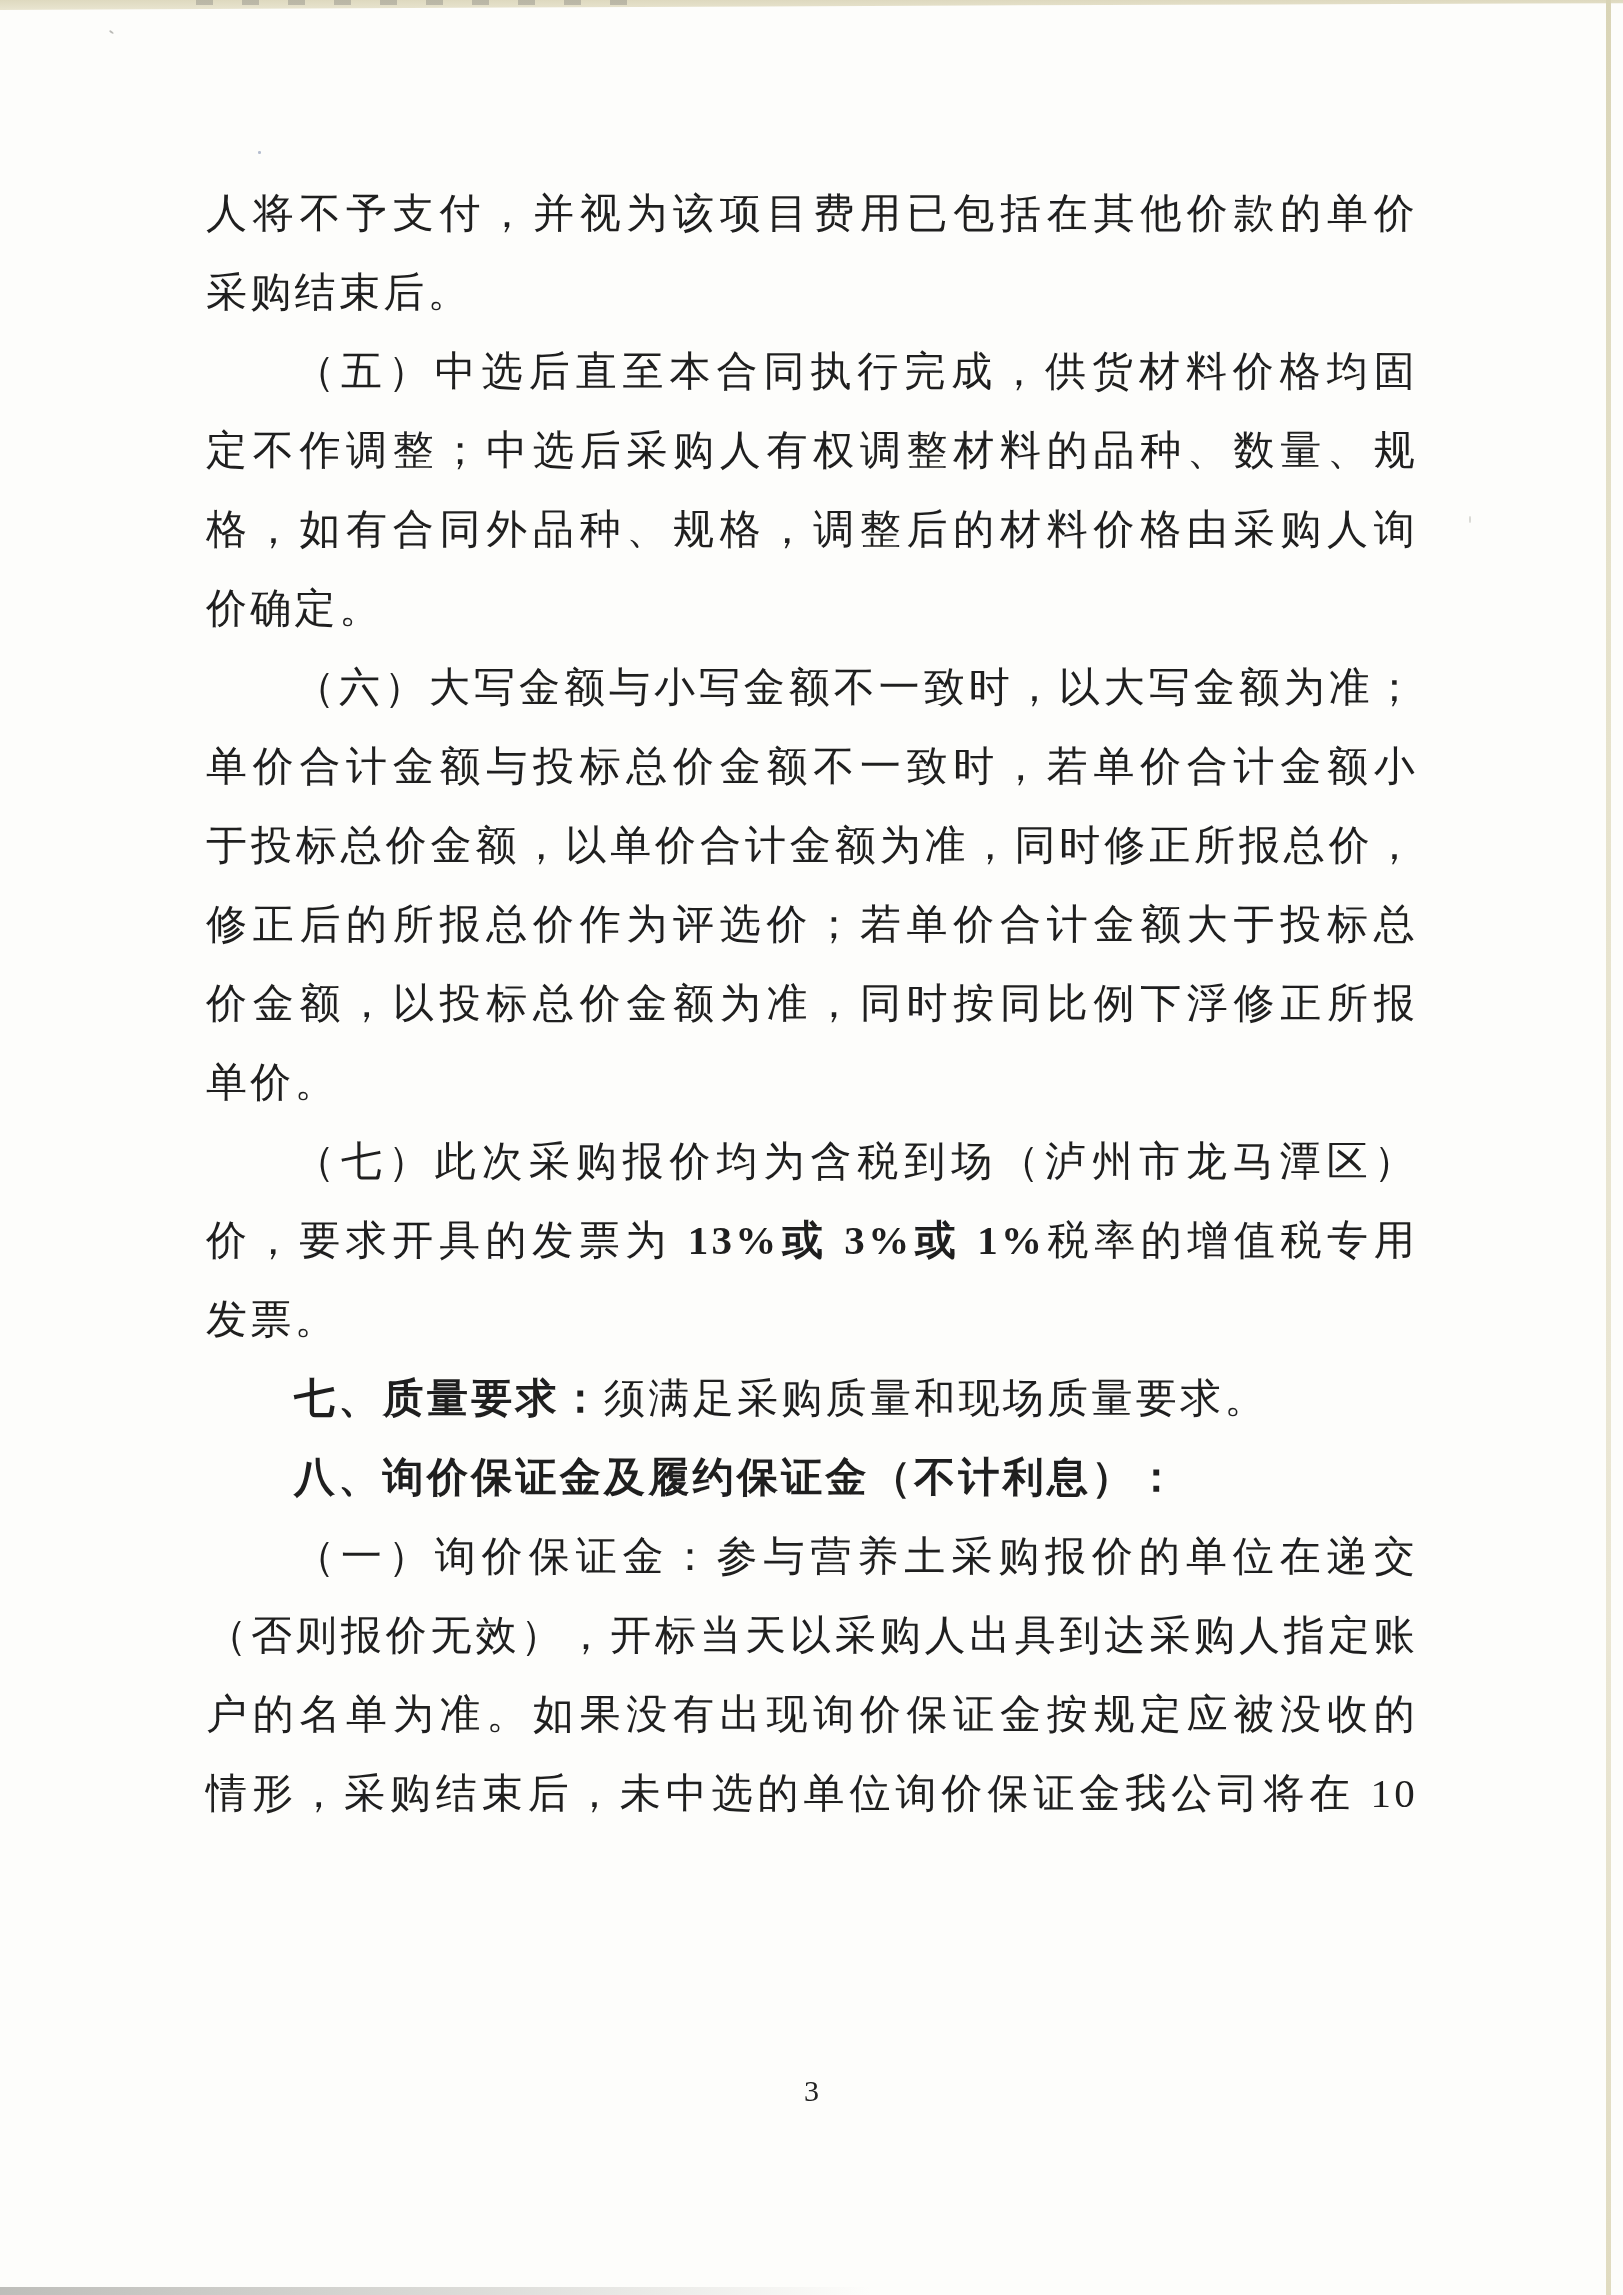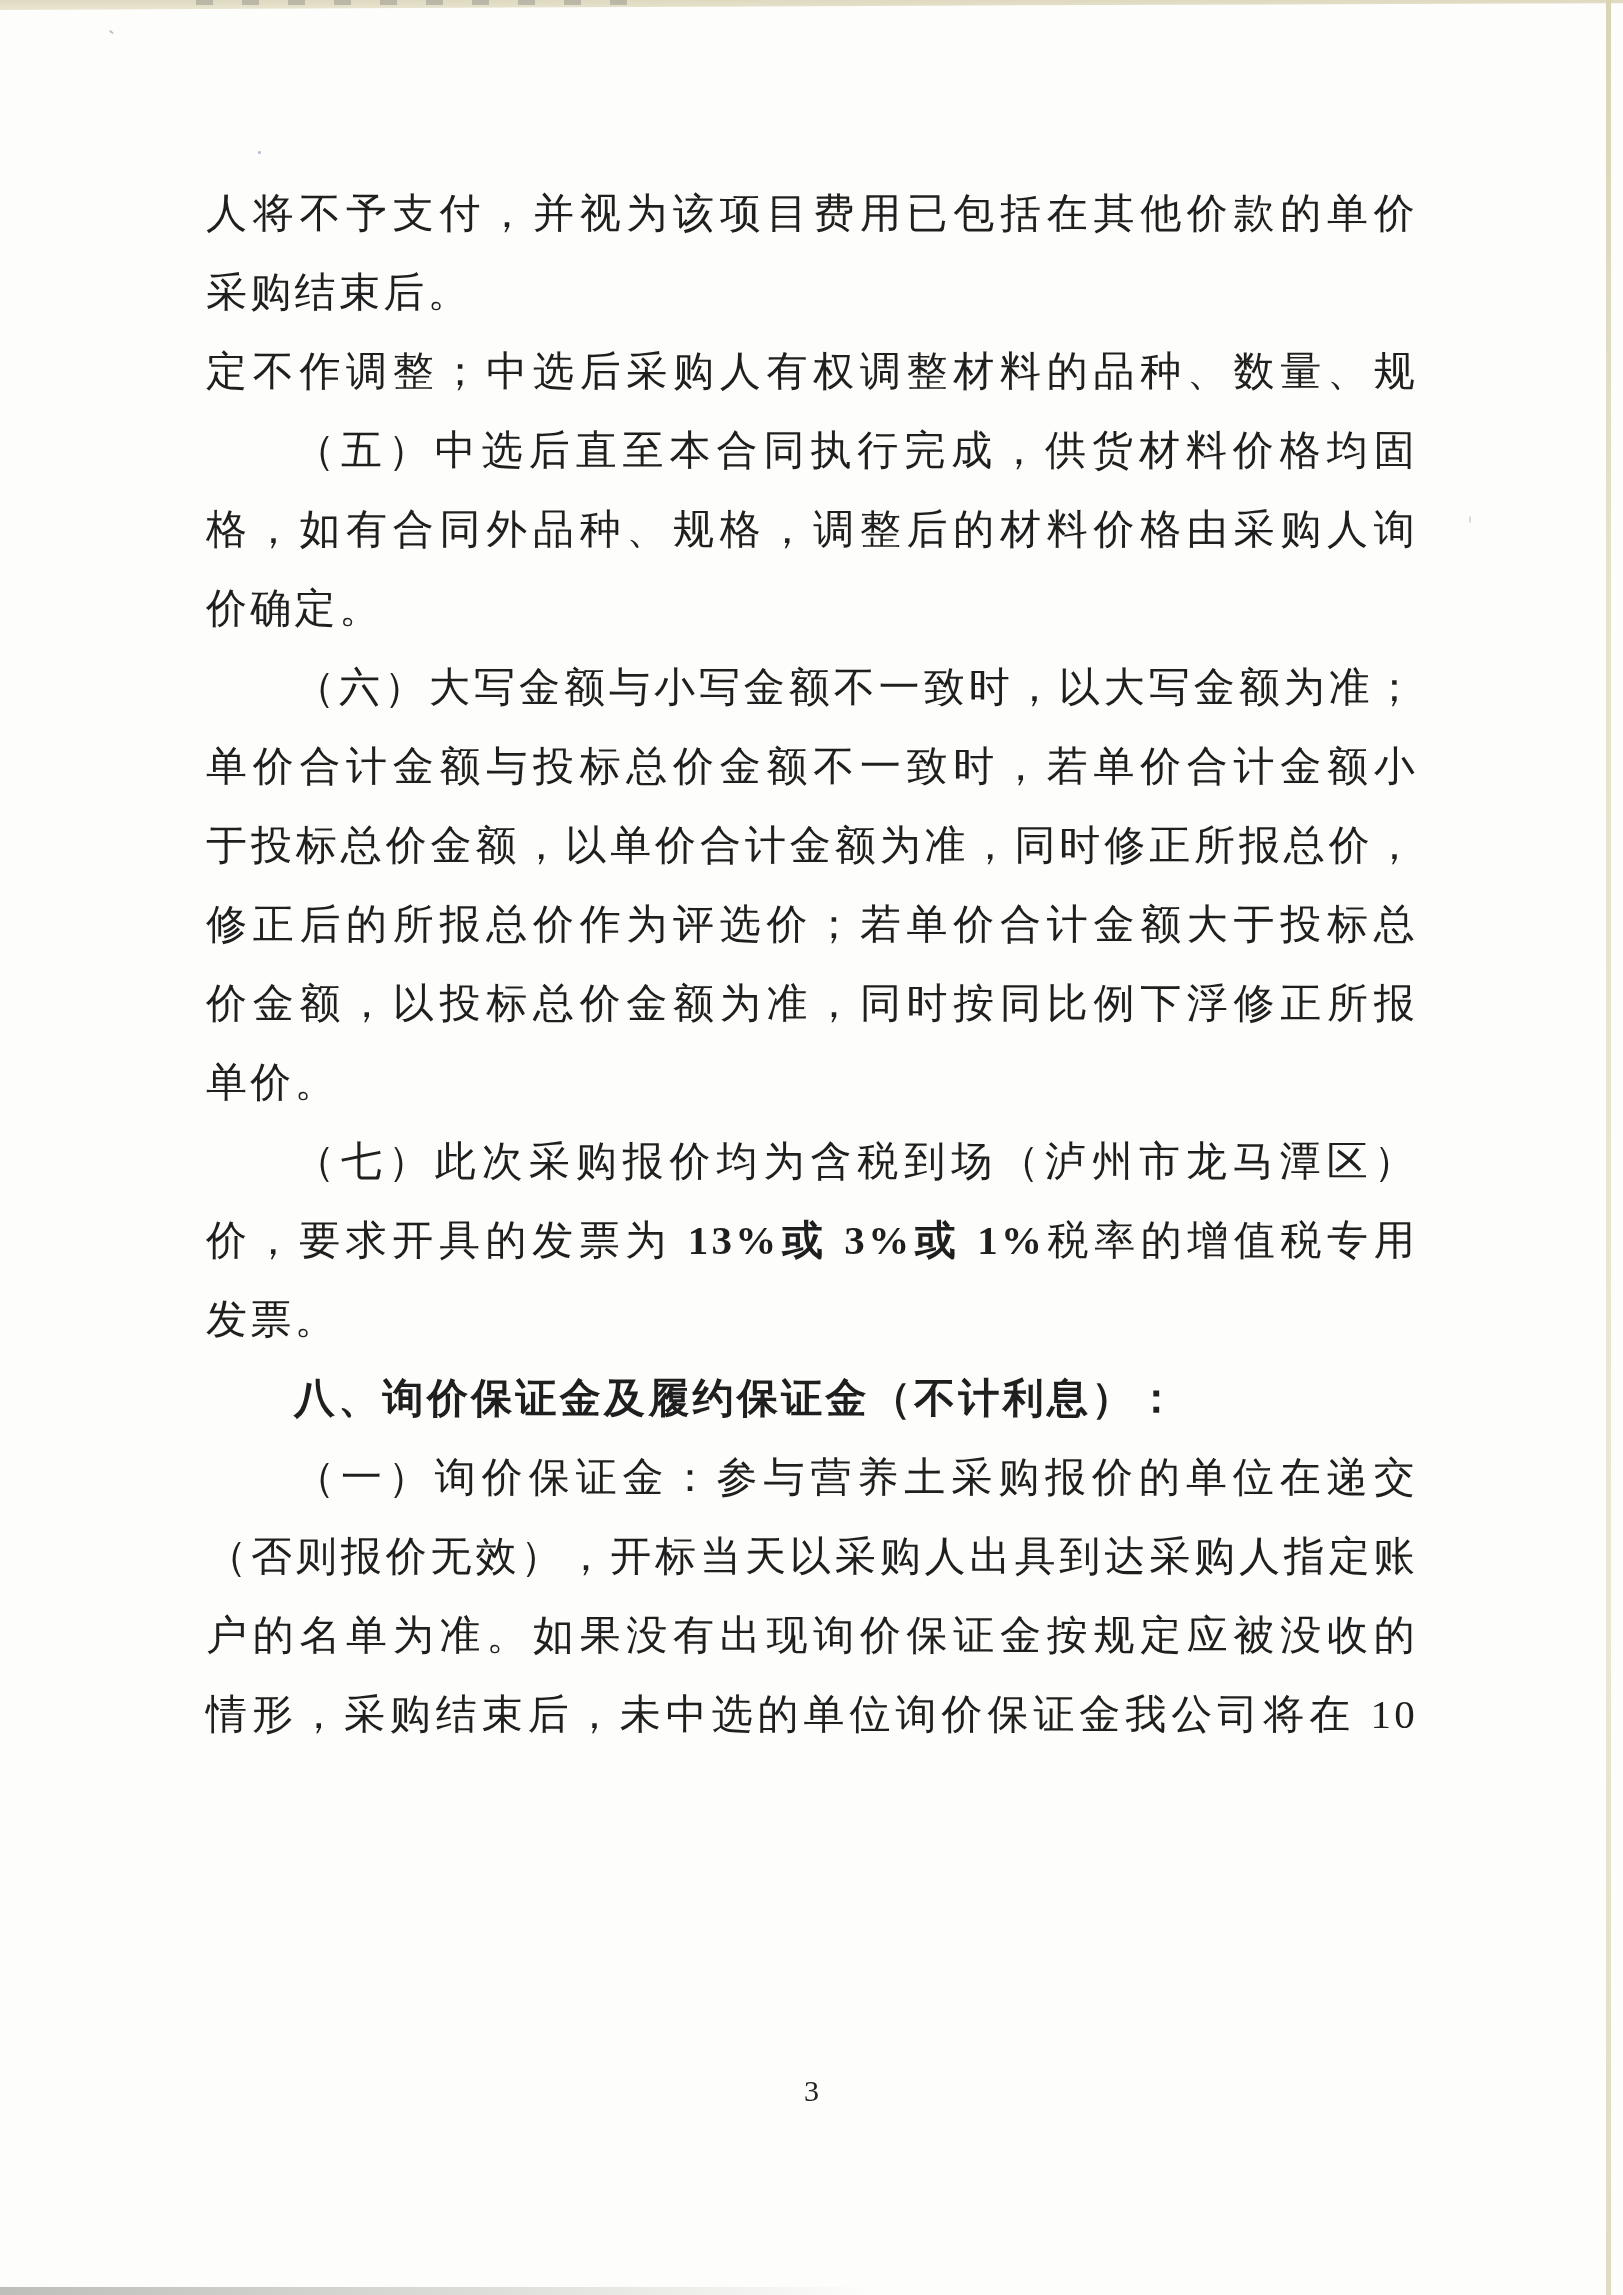--- a/index.html
+++ b/index.html
@@ -81,33 +81,34 @@
   <div class="edge-right"></div>
   <div class="smudge-bottom"></div>
   <div class="speck s1"></div>
   <div class="speck s2"></div>
   <div class="speck s3"></div>
   <div class="speck s4"></div>
 
   <div class="textblock">
     <p class="ln j">人将不予支付，并视为该项目费用已包括在其他价款的单价</p>
     <p class="ln">采购结束后。</p>
+    <p class="ln j ind">（五）中选后直至本合同执行完成，供货材料价格均固</p>
     <p class="ln j">定不作调整；中选后采购人有权调整材料的品种、数量、规</p>
-    <p class="ln j ind">（五）中选后直至本合同执行完成，供货材料价格均固</p>
     <p class="ln j">格，如有合同外品种、规格，调整后的材料价格由采购人询</p>
     <p class="ln">价确定。</p>
     <p class="ln j ind">（六）大写金额与小写金额不一致时，以大写金额为准；</p>
     <p class="ln j">单价合计金额与投标总价金额不一致时，若单价合计金额小</p>
     <p class="ln j">于投标总价金额，以单价合计金额为准，同时修正所报总价，</p>
     <p class="ln j">修正后的所报总价作为评选价；若单价合计金额大于投标总</p>
     <p class="ln j">价金额，以投标总价金额为准，同时按同比例下浮修正所报</p>
     <p class="ln">单价。</p>
     <p class="ln j ind">（七）此次采购报价均为含税到场（泸州市龙马潭区）</p>
     <p class="ln j"><span>价，要求开具的发票为 </span><span class="b">13%或 3%或 1%</span><span>税率的增值税专用</span></p>
     <p class="ln">发票。</p>
+    <p class="ln ind"><span class="b">七、质量要求：</span><span>须满足采购质量和现场质量要求。</span></p>
     <p class="ln ind b">八、询价保证金及履约保证金（不计利息）：</p>
     <p class="ln j ind">（一）询价保证金：参与营养土采购报价的单位在递交</p>
     <p class="ln j">（否则报价无效），开标当天以采购人出具到达采购人指定账</p>
     <p class="ln j">户的名单为准。如果没有出现询价保证金按规定应被没收的</p>
     <p class="ln j">情形，采购结束后，未中选的单位询价保证金我公司将在 10</p>
   </div>
 
   <div class="pageno">3</div>
 
 </div>

